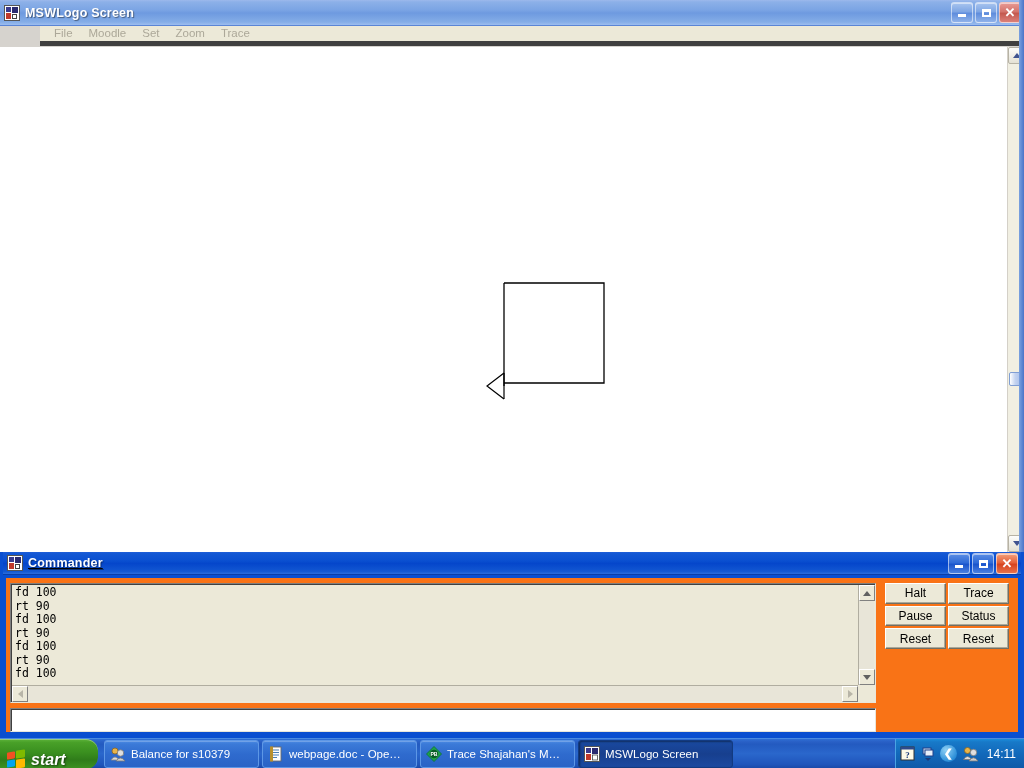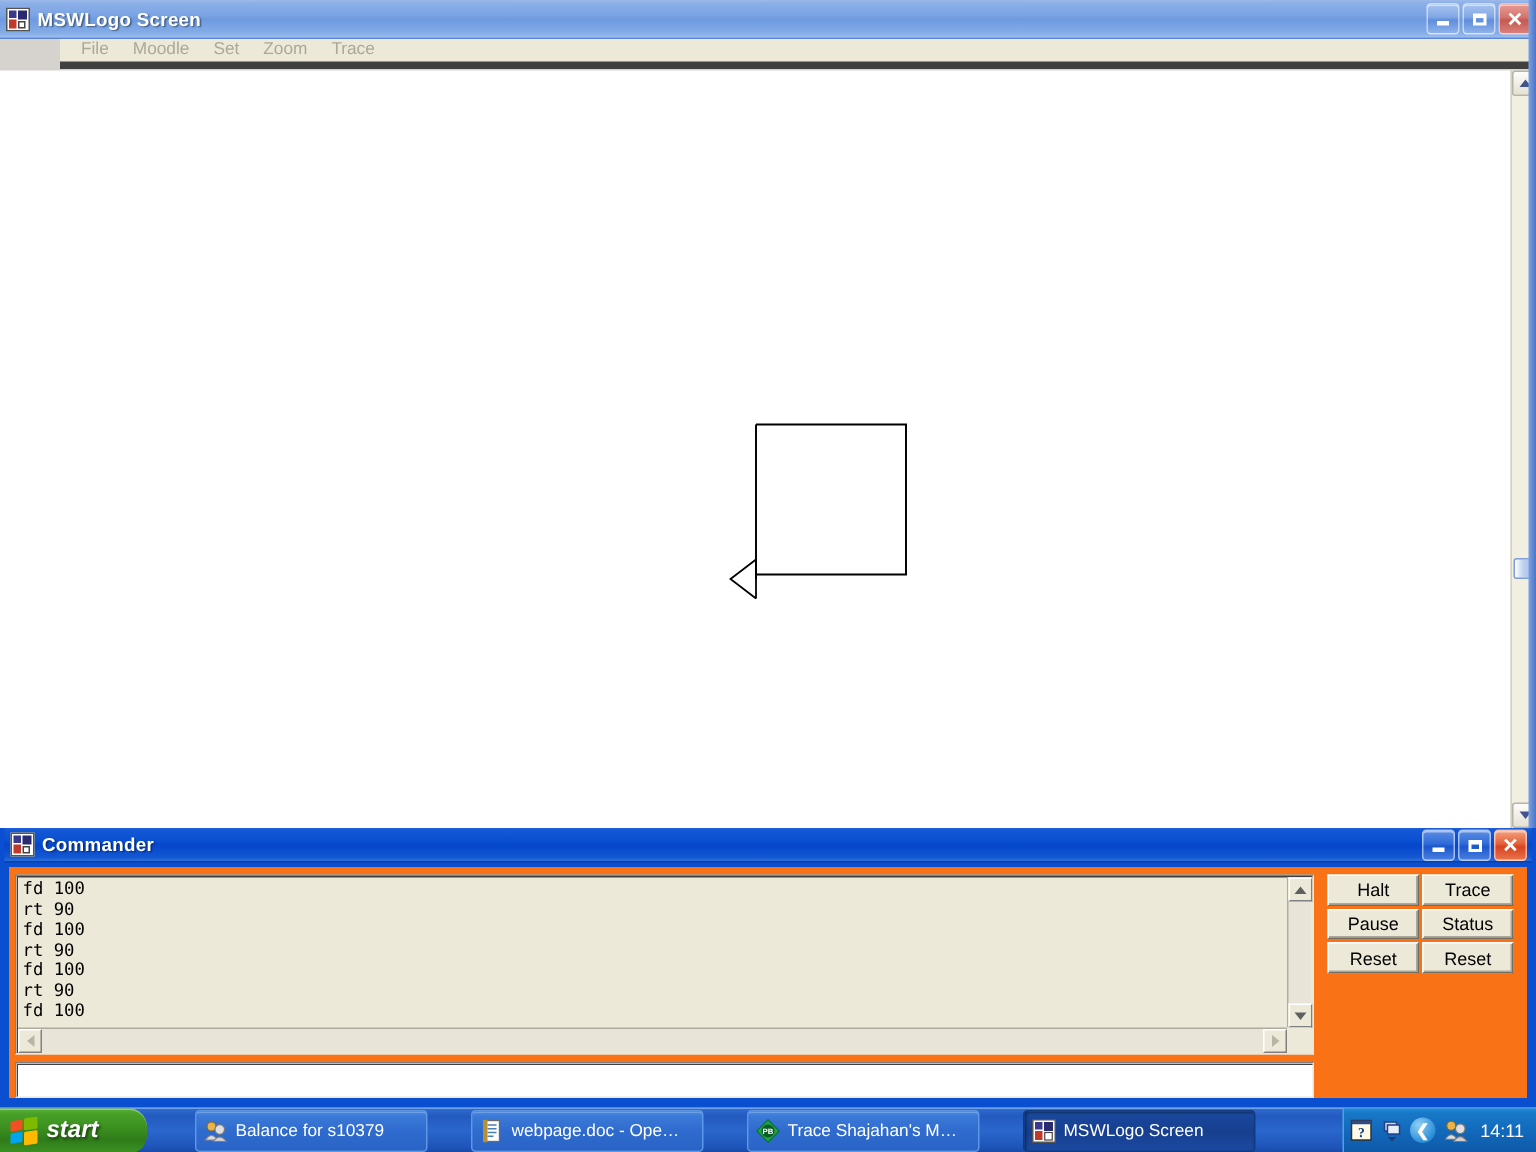--- a/index.html
+++ b/index.html
@@ -22,20 +22,21 @@
     background: linear-gradient(to bottom,
       #9db9eb 0%, #8cb0e8 8%, #7ba4e4 40%, #6e9ae0 52%,
       #84ade7 88%, #9dbdef 100%);
     border-bottom: 1px solid #5a85d6;
   }
   .titlebar.active {
     background: linear-gradient(to bottom,
       #1f5fd8 0%, #1257d4 8%, #0a4fd0 40%, #0546cb 52%,
       #1257d2 88%, #2d6ddb 100%);
     border-bottom: 1px solid #0a3ea8;
+    text-decoration: underline;
   }
   .title-icon {
     width: 16px; height: 16px; margin-left: 4px; margin-right: 5px;
     flex: none; background: #ffffff;
     border: 1px solid #555; position: relative; overflow: hidden;
   }
   .title-icon .ti-a { position:absolute; left:1px; top:1px; width:5px; height:5px; background:#3a3a8c; }
   .title-icon .ti-b { position:absolute; left:7px; top:1px; width:6px; height:6px; background:#2a2a70; }
   .title-icon .ti-c { position:absolute; left:1px; top:7px; width:5px; height:6px; background:#c0392b; }
   .title-icon .ti-d { position:absolute; left:7px; top:8px; width:5px; height:5px; background:#ffffff; border:1px solid #444; }
@@ -190,21 +191,21 @@
     position: absolute; left: 0; bottom: 0; width: 1024px; height: 30px;
     background: linear-gradient(to bottom,
       #2f6fd4 0%, #2a62c8 8%, #235ac0 18%, #2a67cc 50%, #1f55bb 88%, #1a4aa8 100%);
     display: flex; align-items: stretch;
     border-top: 1px solid #4a8ae0;
   }
   #start-button {
     width: 98px; height: 30px;
     background: linear-gradient(to bottom, #5eb33a 0%, #48a028 12%, #3a8f1f 45%, #2f7c1a 70%, #3d9322 100%);
     border-radius: 0 12px 12px 0;
-    display: flex; align-items: center; padding-left: 7px;
+    display: flex; align-items: flex-end; padding-left: 7px;
     box-shadow: inset 0 1px 0 rgba(255,255,255,.35);
     flex: none;
   }
   .start-logo { width: 19px; height: 19px; position: relative; flex: none; margin-right: 5px; }
   .start-logo i {
     position: absolute; display: block; border-radius: 1px;
   }
   .sl1 { left:0; top:2px; width:8px; height:7px; background:#f25022; transform: skewY(-9deg); }
   .sl2 { left:9px; top:0px; width:9px; height:8px; background:#7fba00; transform: skewY(-9deg); }
   .sl3 { left:0; top:10px; width:8px; height:7px; background:#00a4ef; transform: skewY(-9deg); }
@@ -214,21 +215,21 @@
     text-shadow: 1px 1px 2px rgba(0,0,0,.55);
   }
   #task-list { display: flex; align-items: center; gap: 3px; padding: 2px 0 2px 6px; flex: 1; min-width: 0; }
   .task-btn {
     height: 28px; width: 155px; flex: none;
     background: linear-gradient(to bottom, #4b8ae2 0%, #3b7ad8 12%, #2f6bce 50%, #2a63c6 100%);
     border: 1px solid #5d97e6; border-radius: 3px;
     display: flex; align-items: center; padding: 0 5px;
     color: #ffffff; font-size: 11.5px;
     box-shadow: inset 0 1px 0 rgba(255,255,255,.22);
-    overflow: hidden; white-space: nowrap; margin-left: 26px;
+    overflow: hidden; white-space: nowrap;
   }
   .task-btn.active {
     background: linear-gradient(to bottom, #1c4fa8 0%, #19479c 12%, #173f8e 50%, #1b49a0 100%);
     border-color: #123a80;
     box-shadow: inset 1px 1px 2px rgba(0,0,0,.45);
   }
   .task-icon { width: 16px; height: 16px; margin-right: 5px; flex: none; position: relative; }
   .task-label { overflow: hidden; text-overflow: clip; }
 
   #tray {

